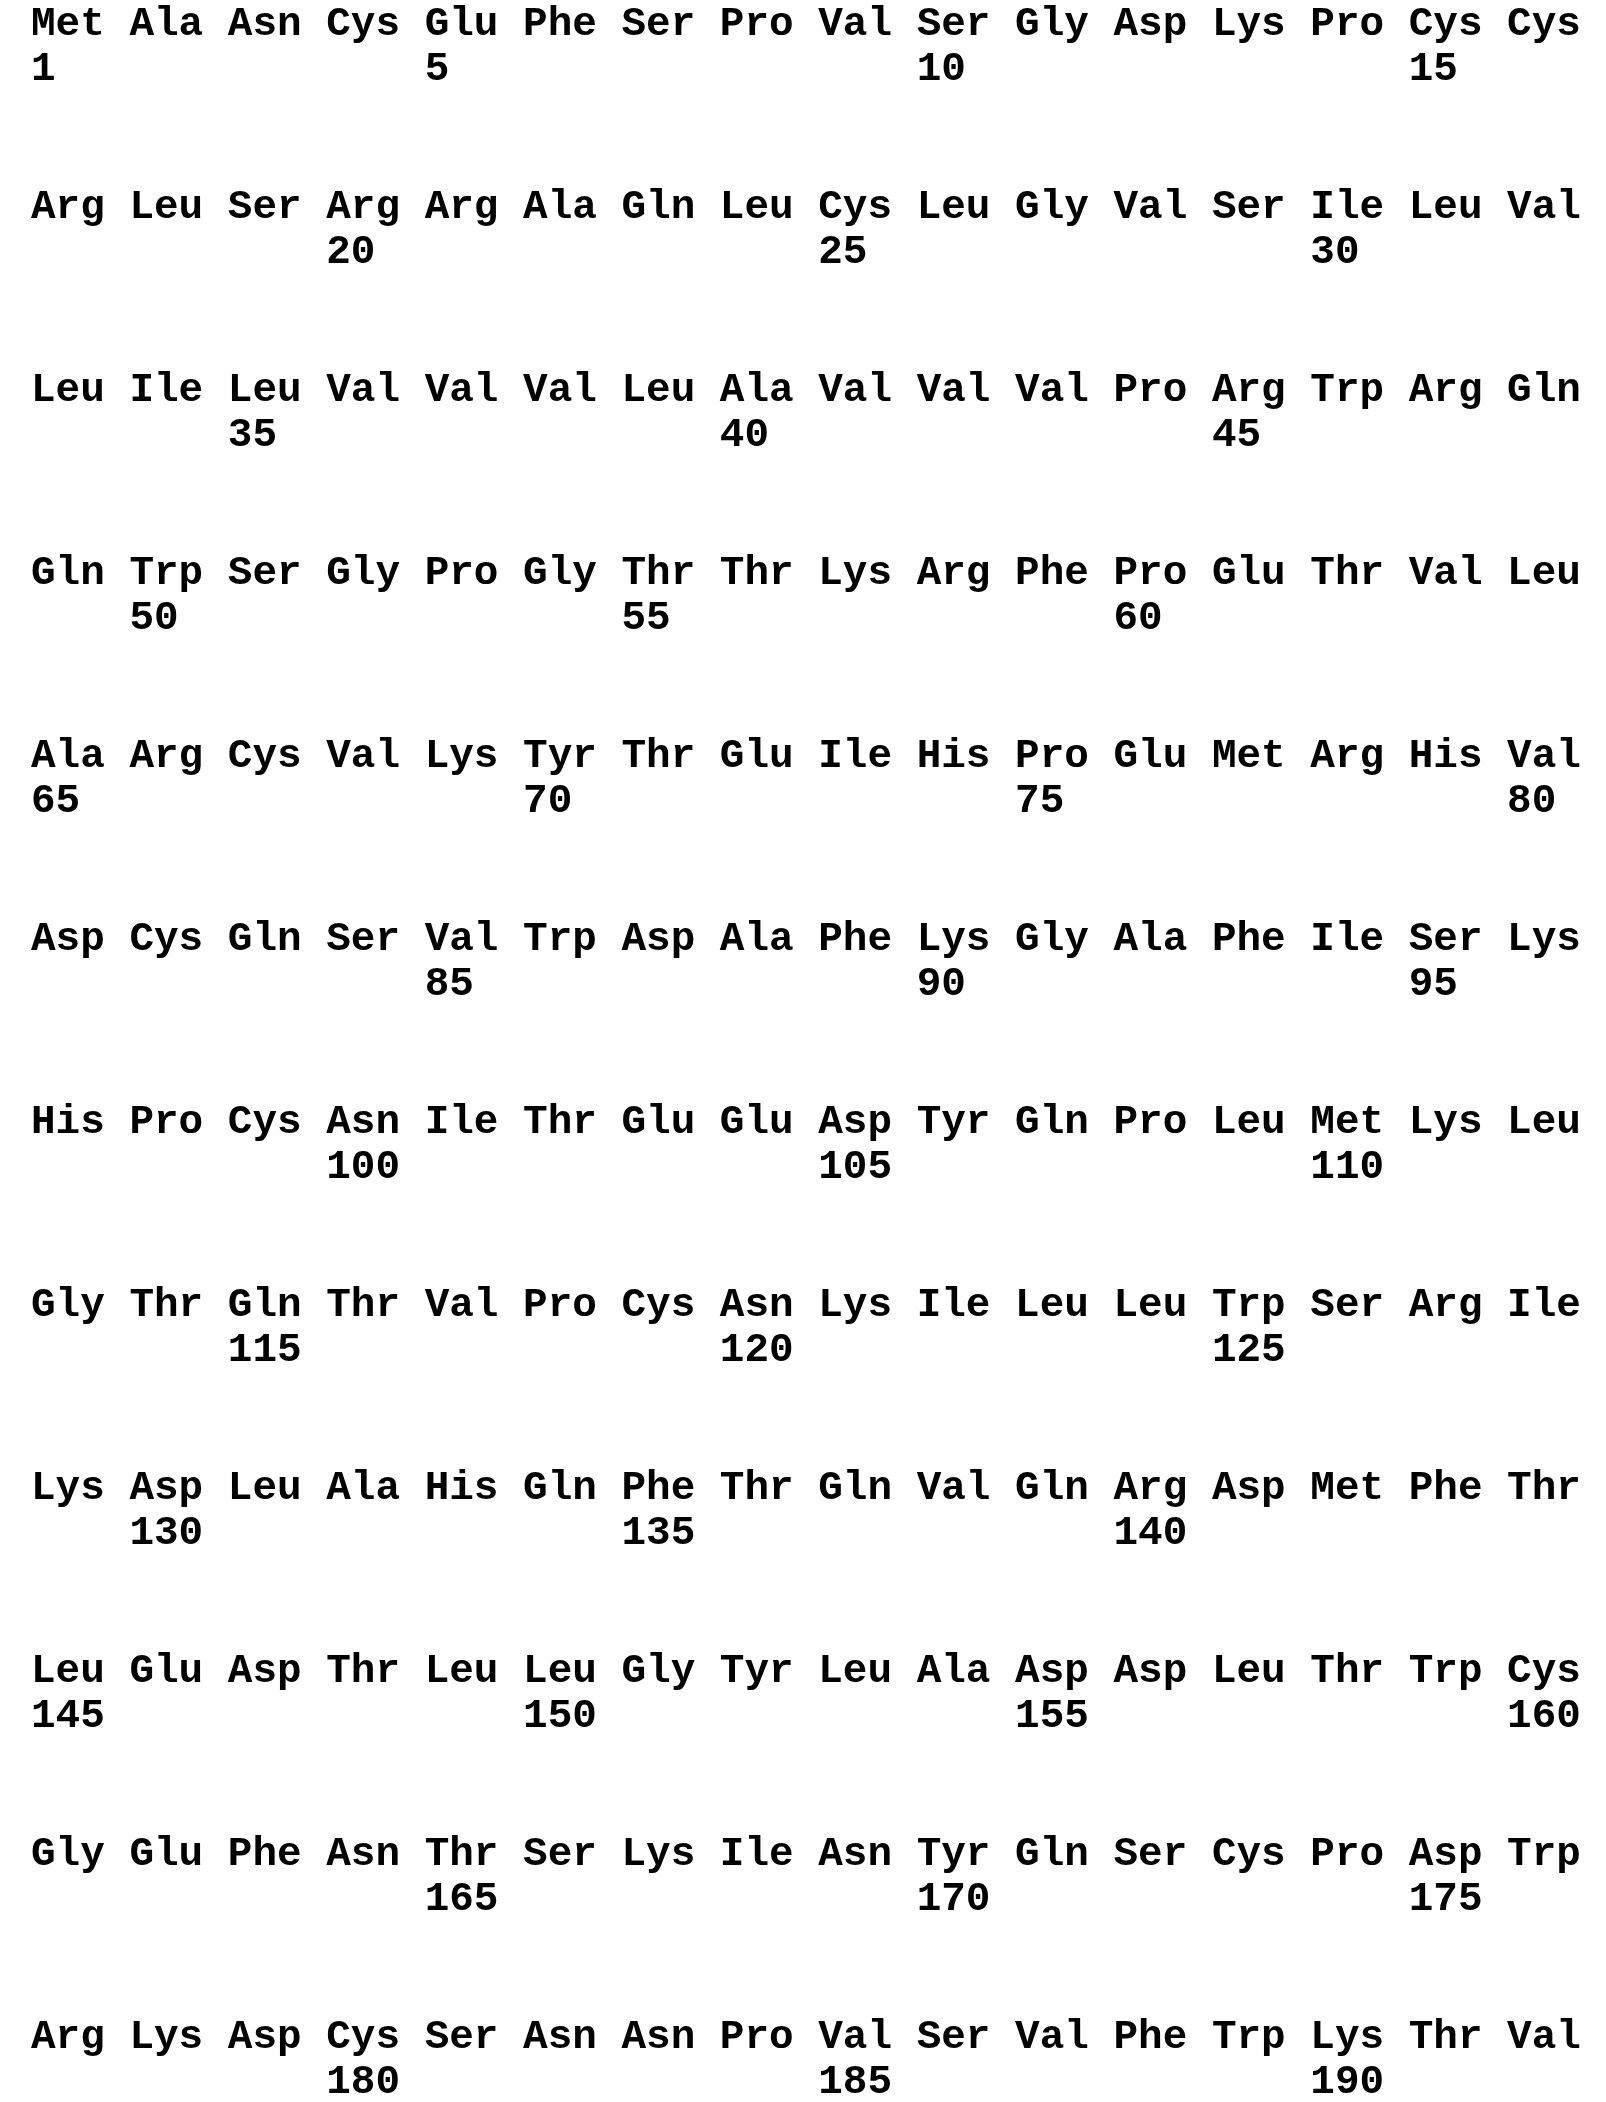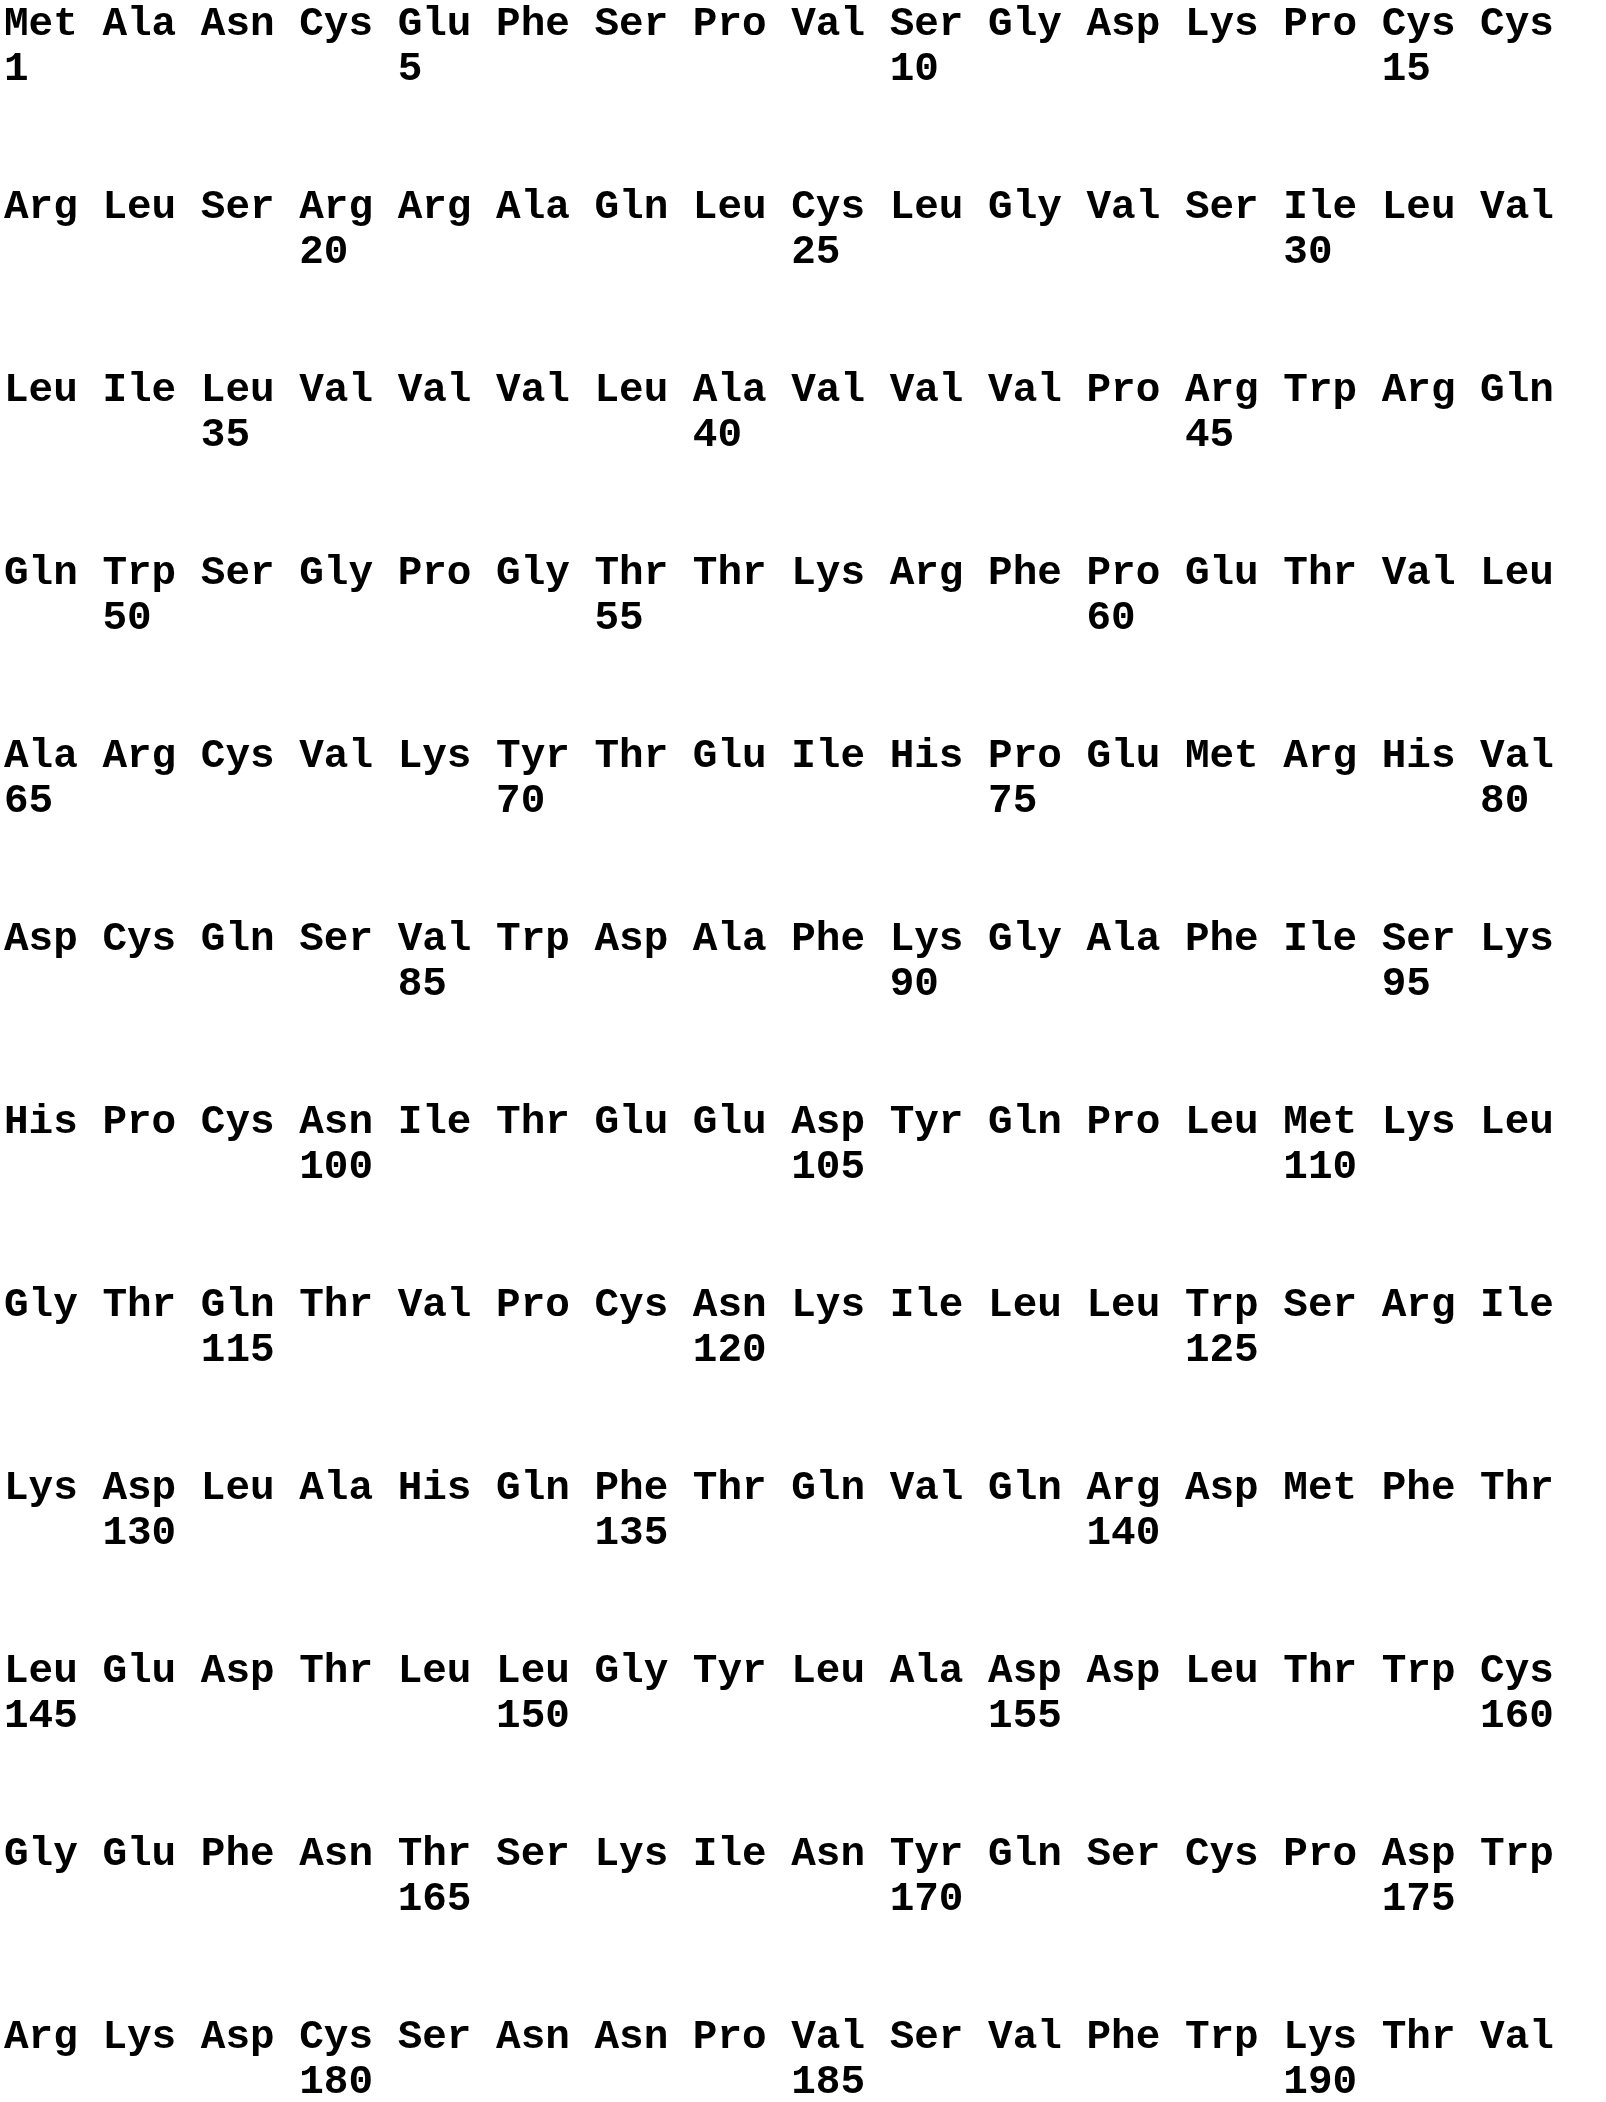--- a/index.html
+++ b/index.html
@@ -23,20 +23,21 @@
     white-space: nowrap;
   }
   .seq-row {
     margin-bottom: 93px;
   }
   .seq-row:last-child {
     margin-bottom: 0;
   }
   .line {
     height: 45px;
+    margin-left: 27px;
   }
   .cell {
     display: inline-block;
     width: 4ch;
     text-align: left;
     vertical-align: top;
   }
 </style>
 </head>
 <body>

